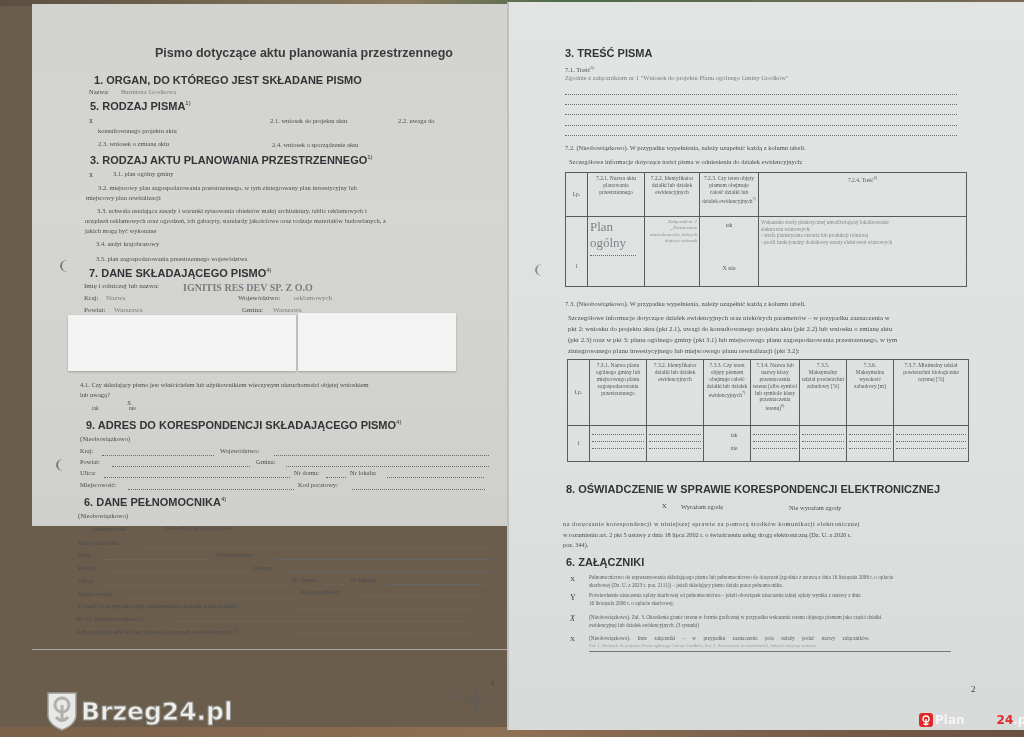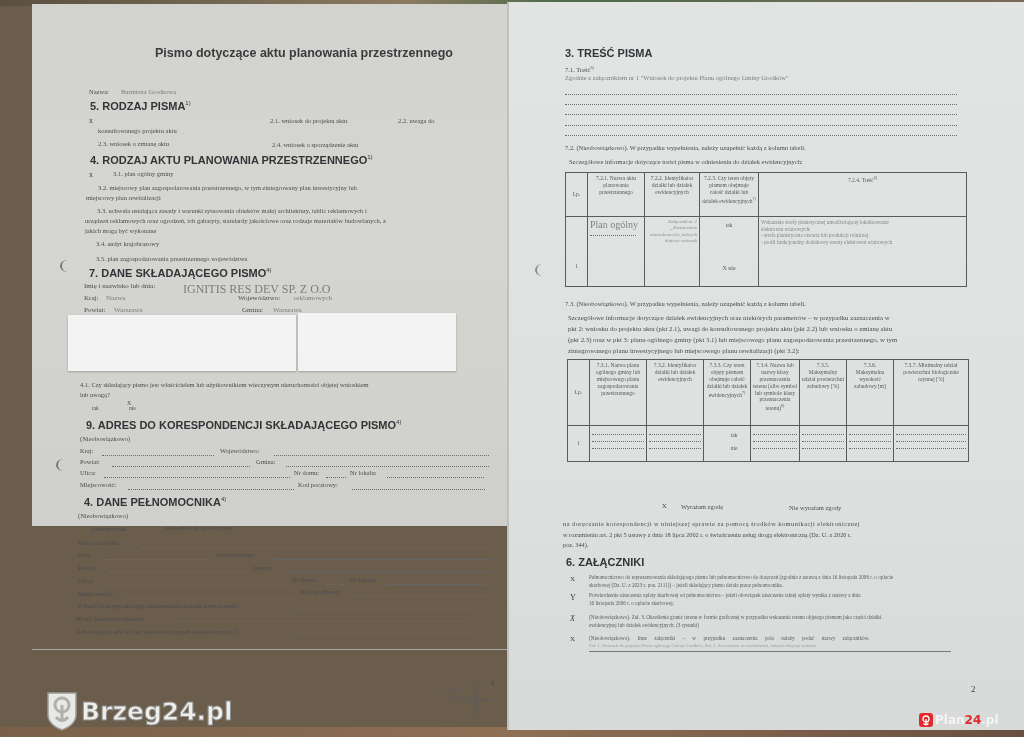--- a/index.html
+++ b/index.html
@@ -29,45 +29,46 @@
 </style>
 </head>
 <body>
 
 <div class="bg-top"></div>
 <div class="bg-bottom"></div>
 
 <div class="page page-left">
   <div class="abs title" style="left:123px;top:42px;">Pismo dotyczące aktu planowania przestrzennego</div>
 
+  <div class="abs h" style="left:62px;top:70px;">1. ORGAN, DO KTÓREGO JEST SKŁADANE PISMO</div>
   <div class="abs t" style="left:57px;top:84px;font-size:6.5px;">Nazwa:</div>
   <div class="abs tv" style="left:89px;top:84px;font-size:6.5px;">Burmistrz Grodkowa</div>
 
   <div class="abs h" style="left:58px;top:96px;"><span>5. RODZAJ PISMA</span><sup>1)</sup></div>
   <div class="abs mark" style="left:57px;top:112px;">x</div>
   <div class="abs t" style="left:238px;top:113px;font-size:6.5px;">2.1. wniosek do projektu aktu</div>
   <div class="abs t" style="left:366px;top:113px;font-size:6.5px;">2.2. uwaga do</div>
   <div class="abs t" style="left:66px;top:123px;font-size:6.5px;">konsultowanego projektu aktu</div>
   <div class="abs t" style="left:66px;top:136px;font-size:6.5px;">2.3. wniosek o zmianę aktu</div>
   <div class="abs t" style="left:240px;top:137px;font-size:6.5px;">2.4. wniosek o sporządzenie aktu</div>
 
-  <div class="abs h" style="left:58px;top:150px;"><span>4. RODZAJ AKTU PLANOWANIA PRZESTRZENNEGO</span><sup>1)</sup></div>
+  <div class="abs h" style="left:58px;top:150px;"><span>3. RODZAJ AKTU PLANOWANIA PRZESTRZENNEGO</span><sup>1)</sup></div>
   <div class="abs mark" style="left:57px;top:166px;">x</div>
   <div class="abs t" style="left:81px;top:166px;font-size:6.5px;">3.1. plan ogólny gminy</div>
   <div class="abs t" style="left:66px;top:180px;font-size:6.5px;">3.2. miejscowy plan zagospodarowania przestrzennego, w tym zintegrowany plan inwestycyjny lub</div>
   <div class="abs t" style="left:54px;top:190px;font-size:6.5px;">miejscowy plan rewitalizacji</div>
   <div class="abs t" style="left:65px;top:203px;font-size:6.5px;">3.3. uchwała ustalająca zasady i warunki sytuowania obiektów małej architektury, tablic reklamowych i</div>
   <div class="abs t" style="left:53px;top:213px;font-size:6.5px;">urządzeń reklamowych oraz ogrodzeń, ich gabaryty, standardy jakościowe oraz rodzaje materiałów budowlanych, z</div>
   <div class="abs t" style="left:53px;top:223px;font-size:6.5px;">jakich mogą być wykonane</div>
   <div class="abs t" style="left:64px;top:236px;font-size:6.5px;">3.4. audyt krajobrazowy</div>
   <div class="abs t" style="left:64px;top:251px;font-size:6.5px;">3.5. plan zagospodarowania przestrzennego województwa</div>
 
   <div class="abs h" style="left:57px;top:263px;"><span>7. DANE SKŁADAJĄCEGO PISMO</span><sup>4)</sup></div>
-  <div class="abs t" style="left:52px;top:278px;font-size:7px;">Imię i nazwisko lub dnia:</div>
-  <div class="abs tv" style="left:151px;top:278px;font-size:12px;">IGNITIS RES DEV SP. Z O.O</div>
+  <div class="abs t" style="left:52px;top:278px;font-size:7px;">Imię i rolniczej lub nazwa:</div>
+  <div class="abs tv" style="left:151px;top:278px;font-size:10px;font-weight:bold;">IGNITIS RES DEV SP. Z O.O</div>
   <div class="abs t" style="left:52px;top:290px;font-size:7px;">Kraj:</div>
   <div class="abs tv" style="left:74px;top:290px;font-size:7px;">Nazwa</div>
   <div class="abs t" style="left:206px;top:290px;font-size:7px;">Województwo:</div>
   <div class="abs tv" style="left:262px;top:290px;font-size:7px;">reklamowych</div>
   <div class="abs t" style="left:52px;top:302px;font-size:7px;">Powiat:</div>
   <div class="abs tv" style="left:82px;top:302px;font-size:7px;">Warszawa</div>
   <div class="abs t" style="left:210px;top:302px;font-size:7px;">Gmina:</div>
   <div class="abs tv" style="left:241px;top:302px;font-size:7px;">Warszawa</div>
 
   <div class="redact" style="left:36px;top:311px;width:228px;height:56px;"></div>
@@ -93,21 +94,21 @@
   <div class="abs dots" style="left:72px;top:465px;width:186px;"></div>
   <div class="abs t" style="left:262px;top:465px;font-size:6.5px;">Nr domu:</div>
   <div class="abs dots" style="left:294px;top:465px;width:20px;"></div>
   <div class="abs t" style="left:318px;top:465px;font-size:6.5px;">Nr lokalu:</div>
   <div class="abs dots" style="left:355px;top:465px;width:97px;"></div>
   <div class="abs t" style="left:48px;top:477px;font-size:6.5px;">Miejscowość:</div>
   <div class="abs dots" style="left:96px;top:477px;width:166px;"></div>
   <div class="abs t" style="left:266px;top:477px;font-size:6.5px;">Kod pocztowy:</div>
   <div class="abs dots" style="left:320px;top:477px;width:133px;"></div>
 
-  <div class="abs h" style="left:52px;top:492px;"><span>4. DANE PEŁNOMOCNIKA</span><sup>4)</sup></div>
+  <div class="abs h" style="left:52px;top:492px;"><span>6. DANE PEŁNOMOCNIKA</span><sup>4)</sup></div>
   <div class="abs t" style="left:46px;top:508px;font-size:6.5px;">(Nieobowiązkowo)</div>
   <div class="abs t" style="left:60px;top:521px;font-size:6.5px;">pełnomocnik</div>
   <div class="abs t" style="left:133px;top:520px;font-size:6.5px;">pełnomocnik do doręczeń</div>
 
   <div class="abs t" style="left:46px;top:535px;font-size:6.5px;">Imię i nazwisko:</div>
   <div class="abs dots" style="left:110px;top:535px;width:348px;"></div>
   <div class="abs t" style="left:46px;top:547px;font-size:6.5px;">Kraj:</div>
   <div class="abs dots" style="left:72px;top:547px;width:106px;"></div>
   <div class="abs t" style="left:184px;top:547px;font-size:6.5px;">Województwo:</div>
   <div class="abs dots" style="left:242px;top:547px;width:215px;"></div>
@@ -171,21 +172,21 @@
     <tbody>
         <tr style="height:44px;">
       <th style="width:17px;vertical-align:middle;">Lp.</th>
       <th style="width:52px;">7.2.1. Nazwa aktu planowania przestrzennego</th>
       <th style="width:50px;">7.2.2. Identyfikator działki lub działek ewidencyjnych</th>
       <th style="width:54px;"><span>7.2.3. Czy teren objęty pismem obejmuje całość działki lub działek ewidencyjnych</span><sup style="font-size:4px;">7)</sup></th>
       <th><span>7.2.4. Treść</span><sup style="font-size:4px;">6)</sup></th>
     </tr>
     <tr style="height:70px;">
       <td style="vertical-align:bottom;padding-bottom:16px;">1</td>
-      <td style="text-align:left;font-size:10px;color:#808186;">
+      <td style="text-align:left;font-size:13px;color:#808186;">
             <div>Plan ogólny</div>
             <div class="dots" style="width:46px;height:3px;"></div>
           </td>
       <td style="font-style:italic;font-size:5px;color:#8a8b90;text-align:right;">Załącznik nr 2 „Zestawienie nieruchomości, których dotyczy wniosek</td>
       <td style="position:relative;">
         <div style="margin-top:3px;">tak</div>
         <div style="margin-top:36px;font-size:6px;">X  nie</div>
       </td>
       <td style="text-align:left;color:#85868b;font-size:5.2px;">
         <div>Wskazanie strefy planistycznej umożliwiającej lokalizowanie</div>
@@ -248,20 +249,21 @@
           </td>
       <td>
             <div class="dots" style="height:6px;"></div>
             <div class="dots" style="height:6px;"></div>
             <div class="dots" style="height:6px;"></div>
           </td>
     </tr>
   </tbody>
     </table>
 
+  <div class="abs h" style="left:57px;top:481px;">8. OŚWIADCZENIE W SPRAWIE KORESPONDENCJI ELEKTRONICZNEJ</div>
   <div class="abs mark" style="left:660px;margin-left:-507px;top:500px;font-size:6.5px;">X</div>
   <div class="abs t" style="left:172px;top:501px;font-size:6.5px;">Wyrażam zgodę</div>
   <div class="abs t" style="left:280px;top:502px;font-size:6.5px;">Nie wyrażam zgody</div>
   <div class="abs t" style="left:54px;top:518px;font-size:6.3px;letter-spacing:0.5px;">na doręczanie korespondencji w niniejszej sprawie za pomocą środków komunikacji elektronicznej</div>
   <div class="abs t" style="left:54px;top:529px;font-size:6.3px;">w rozumieniu art. 2 pkt 5 ustawy z dnia 18 lipca 2002 r. o świadczeniu usług drogą elektroniczną (Dz. U. z 2020 r.</div>
   <div class="abs t" style="left:54px;top:539px;font-size:6.3px;">poz. 344).</div>
 
   <div class="abs h" style="left:57px;top:554px;">6. ZAŁĄCZNIKI</div>
 
   <div class="abs mark" style="left:61px;top:573px;font-size:7px;">X</div>
@@ -282,17 +284,17 @@
   <div class="abs" style="left:80px;top:649px;width:362px;border-top:1px solid #77787c;"></div>
 
   <div class="abs pagenum" style="left:462px;top:682px;">2</div>
 
   <div class="wm" style="left:410px;top:711px;display:flex;align-items:center;gap:2px;">
     <svg width="14" height="14" viewBox="0 0 14 14">
       <rect x="0" y="0" width="14" height="14" rx="3" fill="#e02a2a"></rect>
       <circle cx="7" cy="6" r="3" fill="none" stroke="#fff" stroke-width="1.3"></circle>
       <path d="M7 6 V12 M4.5 10.5 Q7 13 9.5 10.5" fill="none" stroke="#fff" stroke-width="1.3"></path>
     </svg>
-    <span style="font-size:12px;color:#f4f4f4;"><span>Plan</span><span style="color:#e02a2a;">24</span><span>.pl</span></span>
+    <span style="font-size:12px;color:#f4f4f4;"><span>Plan</span><span style="color:#e02a2a;margin-left:32px;">24</span><span>.pl</span></span>
   </div>
 
   <div class="hole-w" style="left:26px;top:262px;border-left-color:#8a8b8e;"></div>
 </div>
 
 </body></html>

